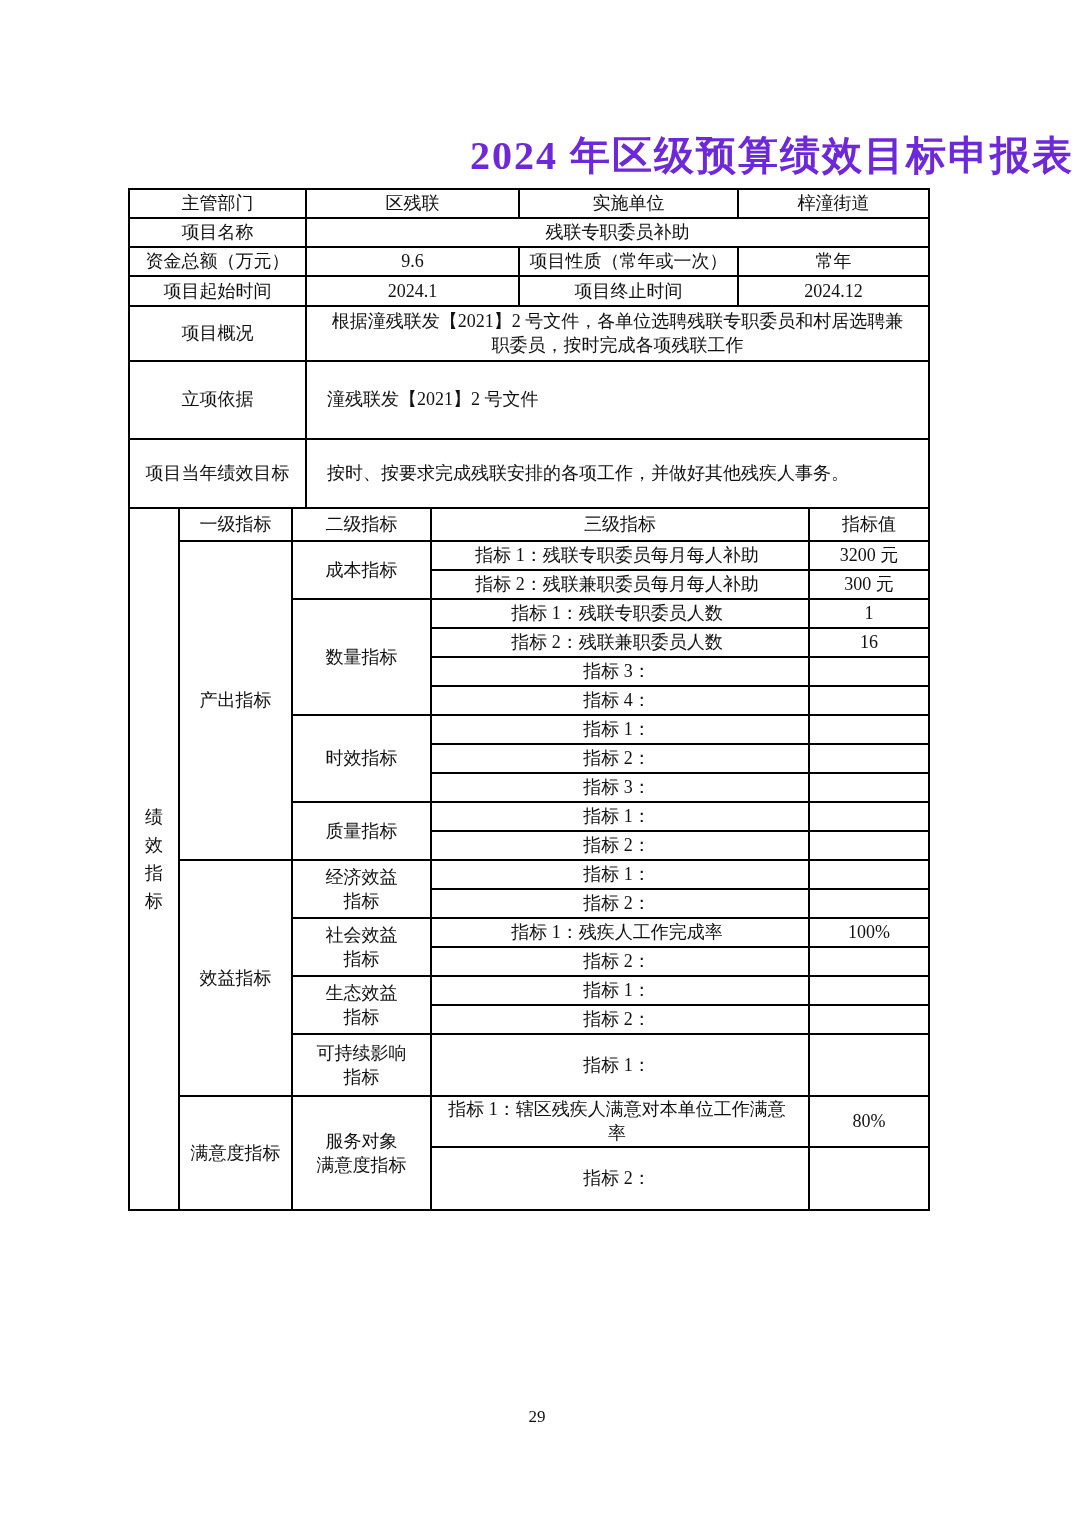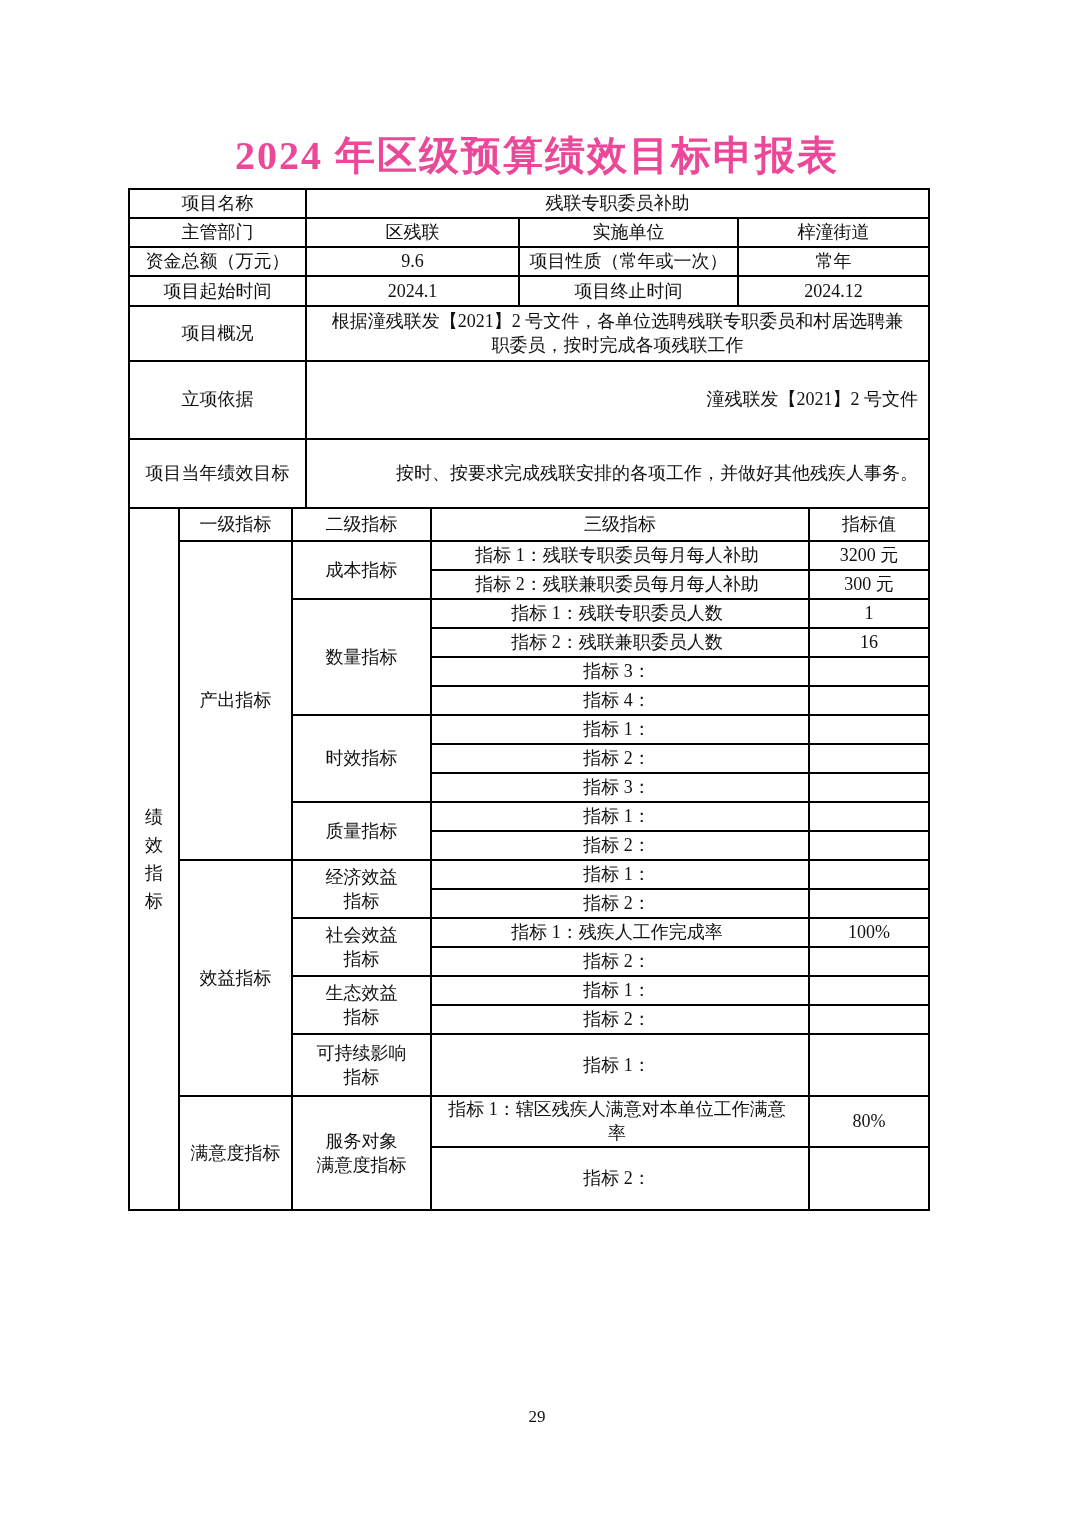--- a/index.html
+++ b/index.html
@@ -11,24 +11,24 @@
     background: #ffffff;
     font-family: "Liberation Serif", "DejaVu Serif", serif;
     color: #111111;
     overflow: hidden;
   }
   .doc-title {
     position: absolute;
     top: 128px;
     left: 0;
     width: 100%;
-    text-align: center;
+    text-align: right;
     font-size: 40px;
     font-weight: bold;
-    color: #ec4899;
+    color: #6d28d9;
     letter-spacing: 2px;
     white-space: nowrap;
   }
   table {
     border-collapse: collapse;
     table-layout: fixed;
     position: absolute;
     left: 128px;
     width: 800px;
     background: #fff;
@@ -43,21 +43,21 @@
     vertical-align: middle;
     padding: 0 4px;
     overflow: hidden;
     color: #111;
   }
   
   .r29 { height: 29px; } .r30 { height: 30px; }
   .r55 { height: 40px; } .r78 { height: 78px; } .r70 { height: 70px; }
   .rhdr { height: 33px; } .r62 { height: 62px; } .r47 { height: 47px; } .r63 { height: 63px; }
   
-  .left { text-align: right; padding-left: 20px; padding-right: 10px; }
+  .left { text-align: left; padding-left: 20px; padding-right: 10px; }
   .overview { padding: 2px 18px; }
   .l3 { text-align: center; padding-left: 10px; padding-right: 16px; }
   .pre { white-space: pre-line; border-radius: 12px; }
   .vside { padding: 0; }
   .vside .vtxt {
     width: 20px;
     margin: 0 auto;
     word-break: break-all;
     line-height: 28px;
     font-size: 18px;
@@ -82,28 +82,28 @@
 
   <table class="info-table">
     <colgroup>
       <col style="width:177px">
         <col style="width:213px">
         <col style="width:219px">
         <col style="width:191px">
     </colgroup>
     <tbody>
         <tr class="r29">
-      <td>项目名称</td>
-      <td colspan="3">残联专职委员补助</td>
-    </tr>
-    <tr class="r29">
       <td>主管部门</td>
       <td>区残联</td>
       <td>实施单位</td>
       <td>梓潼街道</td>
+    </tr>
+    <tr class="r29">
+      <td>项目名称</td>
+      <td colspan="3">残联专职委员补助</td>
     </tr>
     <tr class="r29">
       <td>资金总额（万元）</td>
       <td>9.6</td>
       <td>项目性质（常年或一次）</td>
       <td>常年</td>
     </tr>
     <tr class="r30">
       <td>项目起始时间</td>
       <td>2024.1</td>

